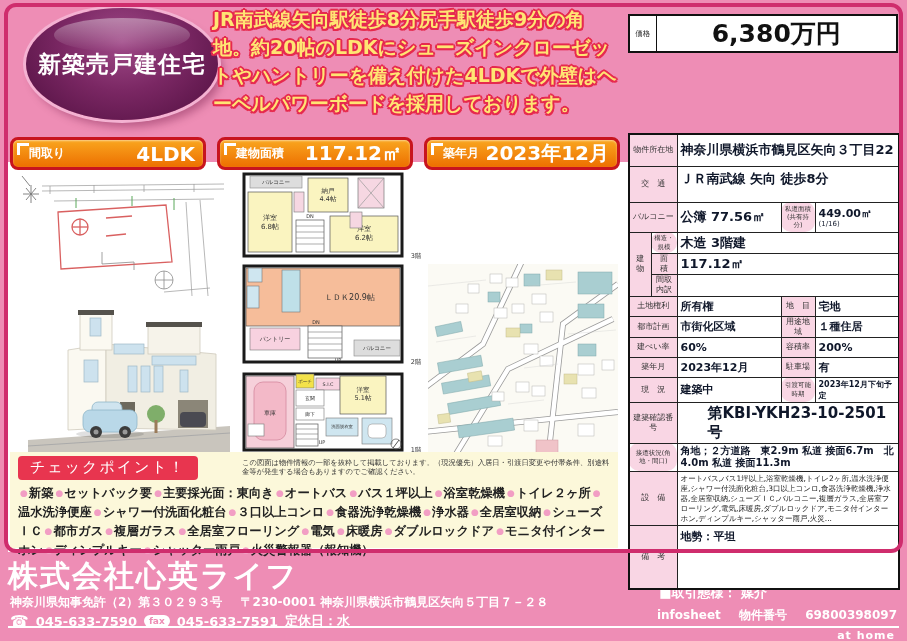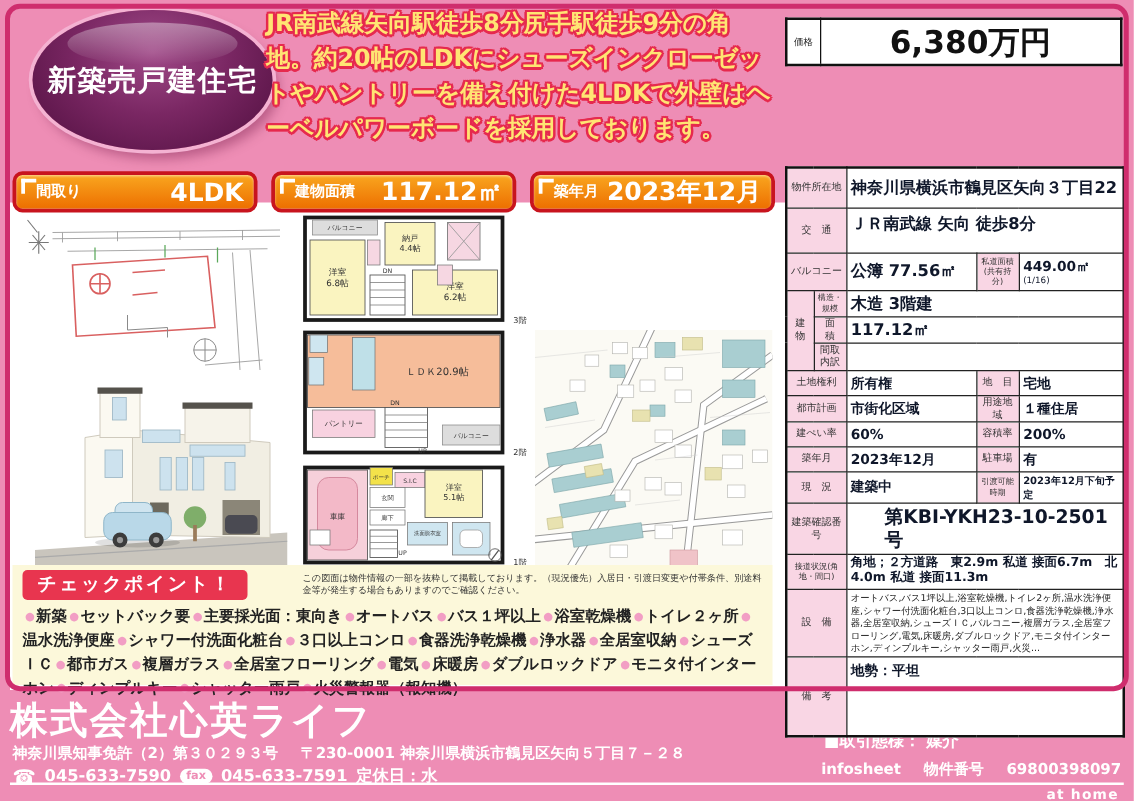--- a/index.html
+++ b/index.html
@@ -41,30 +41,30 @@
     border-left:3px solid #fff; border-top:3px solid #fff; }
   .chip .c-lbl { color:#fff; font-size:12px; font-weight:bold; }
   .chip .c-val { color:#fff; font-size:20px; font-weight:bold; margin-left:auto; }
 
   
   svg text { font-family:"DejaVu Sans","Liberation Sans",sans-serif; fill:#333; }
 
   
   .cp-box { left:10px; top:452px; width:608px; height:96px; background:#fcf8da; z-index:2; }
   .note { position:absolute; left:232px; top:6px; width:372px; font-size:7.3px; color:#333; line-height:1.3; }
-  .cp-title { position:absolute; left:8px; top:4px; background:#e8354f; color:#fff; font-weight:bold;
+  .cp-title { position:absolute; left:8px; top:4px; background:#e8354f; color:#fff; font-weight:normal;
     font-size:15px; padding:2px 12px 3px; border-radius:4px; letter-spacing:2px; }
   .cp-items { position:absolute; left:8px; right:6px; top:32px; font-size:12.3px; font-weight:600; color:#222; line-height:1.55; }
   .cp-dot { color:#f29ec4; font-size:9px; vertical-align:1px; padding:0 1px 0 2px; }
 
   
   .prop-table { left:628px; top:133px; width:270px; border-collapse:collapse; background:#fff; z-index:3; table-layout:fixed; border:2px solid #111; }
   .prop-table td { border:1px solid #222; padding:1px 3px; vertical-align:middle; overflow:hidden; }
   .prop-table .lbl { background:#f9d6e4; font-size:8px; text-align:center; color:#333; padding:0 1px; line-height:1.25; }
-  .prop-table .lbl-sm { font-size:6.5px; }
+  .prop-table .lbl-sm { font-size:6.5px;border-radius:10px; }
   .prop-table .val { font-size:11px; font-weight:bold; color:#0f172a; }
   .prop-table .val-lg { font-size:13px; }
   .prop-table .val-xl { font-size:15px;padding-left:30px; }
   .prop-table .val-rd { font-size:10px; line-height:1.25; }
   .prop-table .val-eq { font-size:7.5px; font-weight:normal; line-height:1.35; color:#222; }
   .prop-table .v-top { vertical-align:top; }
   .share { font-size:7px; font-weight:normal; display:block; line-height:1; }
 
   
   .f-company { left:8px; top:556px; color:#fff; font-size:30px; font-weight:bold; letter-spacing:2px; }

